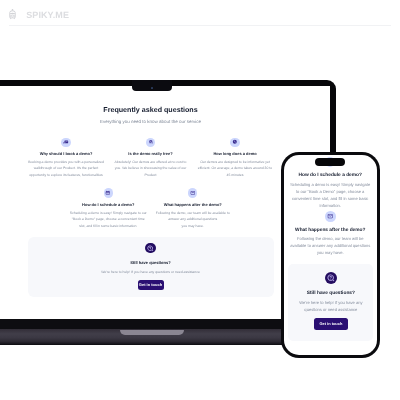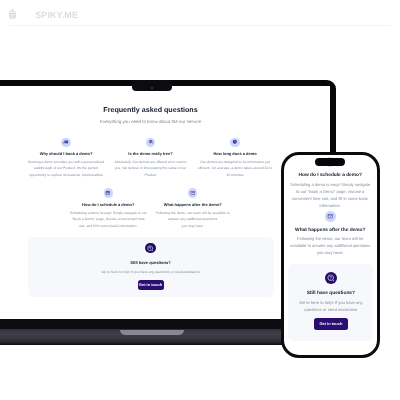--- a/index.html
+++ b/index.html
@@ -6,21 +6,21 @@
   html, body { width: 400px; height: 400px; overflow: hidden; }
   body {
     font-family: "Liberation Sans", sans-serif;
     background: #ffffff;
     -webkit-font-smoothing: antialiased;
     text-rendering: geometricPrecision;
   }
   .page { position: relative; width: 400px; height: 400px; }
 
   
-  .brand { position:absolute; left:9.2px; top:9px; display:flex; align-items:flex-start; gap:19px; }
+  .brand { position:absolute; left:9.2px; top:9px; display:flex; align-items:flex-start; gap:10px; }
   .brand-icon { width:7px; height:11.7px; display:block; }
   .brand-name { font-size:9px; font-weight:700; letter-spacing:.1px; color:#dcdde0; line-height:1;
       position:relative; top:2.4px; }
   .header-rule { position:absolute; left:9px; top:25px; width:382px; height:1px; background:#f1f2f4; }
 
   
   .laptop { position:absolute; left:-32px; top:80px; width:368px; }
   .laptop-lid { position:relative; width:368px; height:239px; background:#07070a;
      border-radius:9px 9px 0 0; padding:6px 6px 0 6px; }
   .laptop-notch { position:absolute; left:164px; top:0; width:40px; height:11px; z-index:4;

